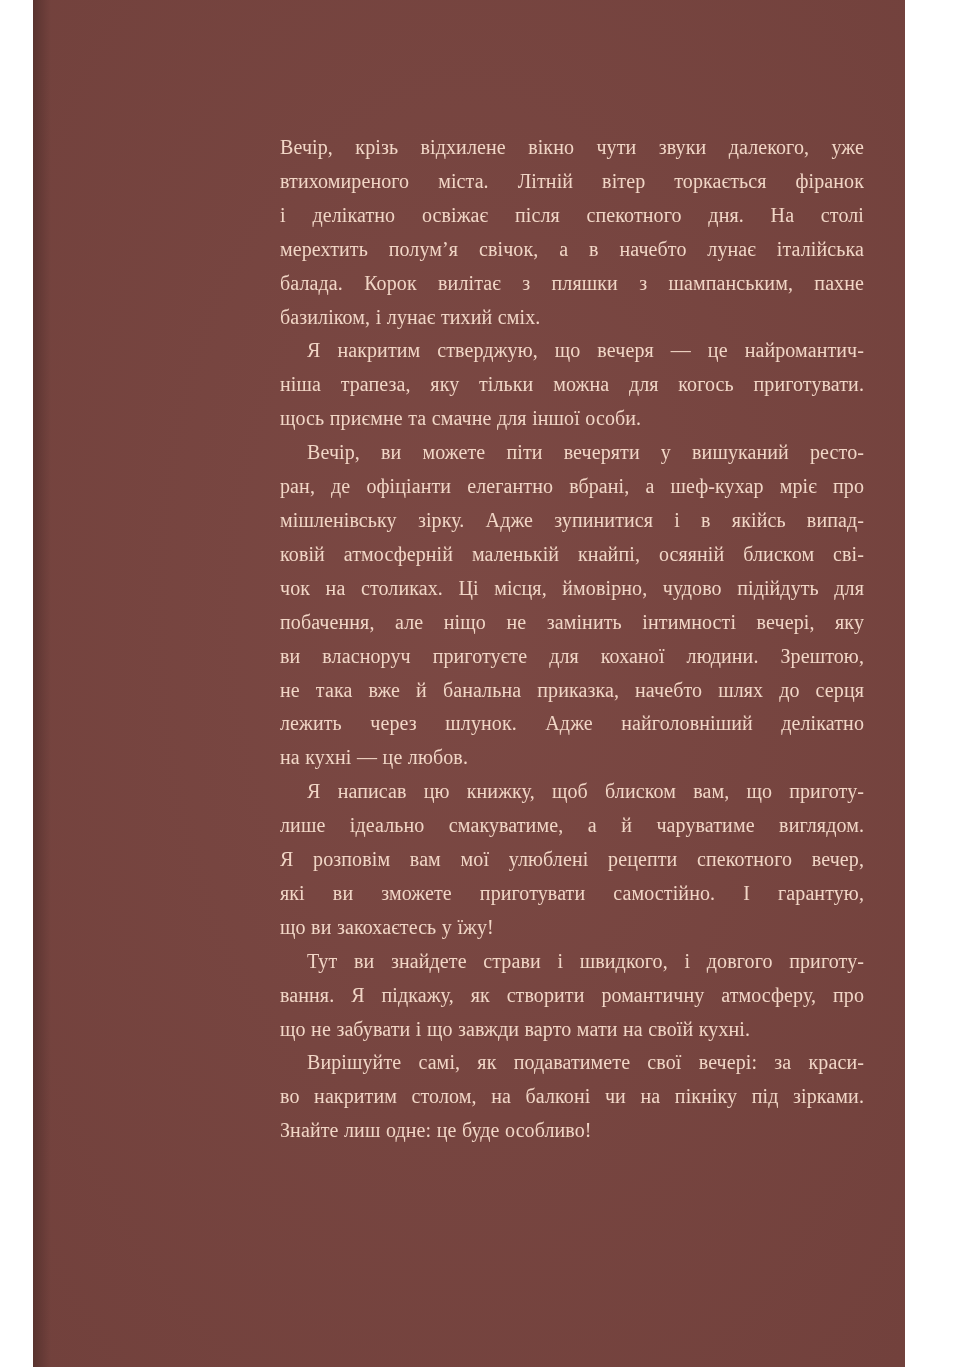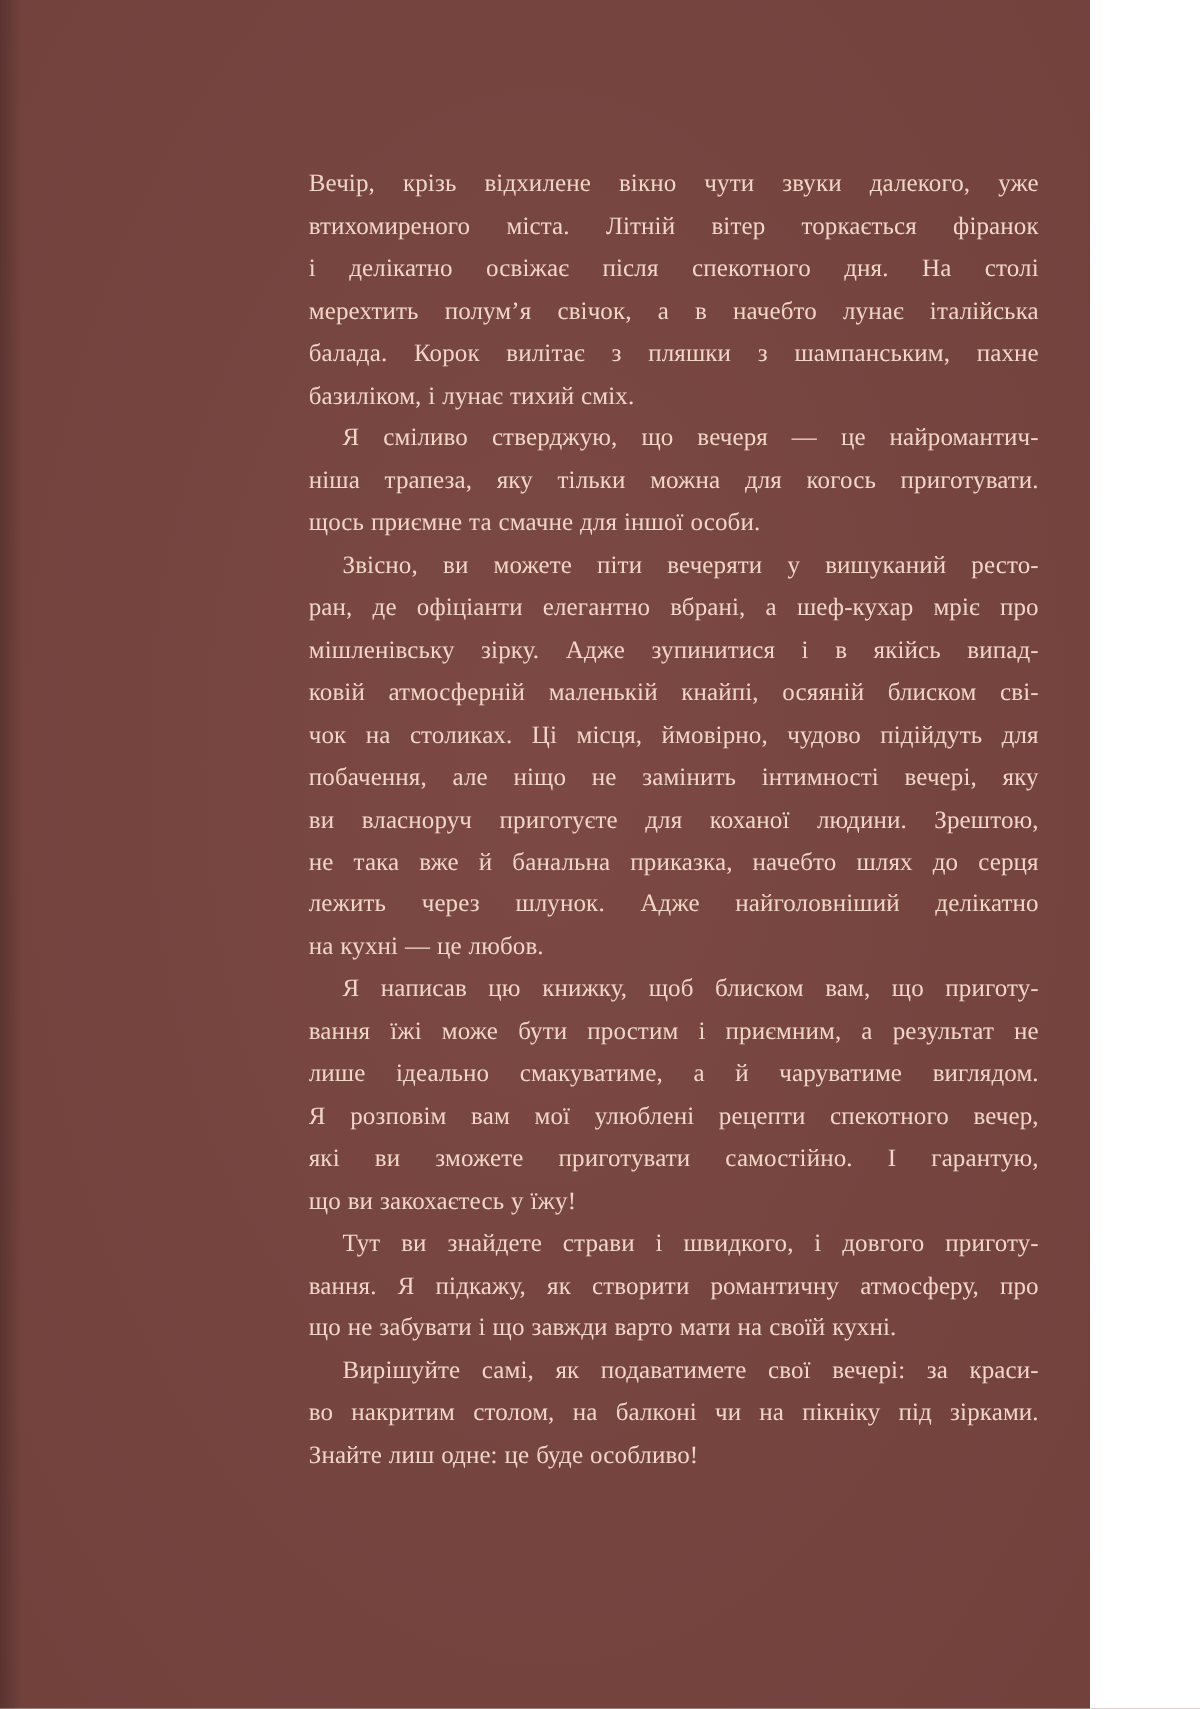--- a/index.html
+++ b/index.html
@@ -13,20 +13,21 @@
     font-family: "Liberation Serif", serif;
   }
   .page {
     position: relative;
     width: 872px;
     height: 1367px;
     
     background-image:
       linear-gradient(to right, rgba(0,0,0,0.22) 0px, rgba(0,0,0,0.0) 18px),
       radial-gradient(ellipse at 50% 45%, rgba(255,255,255,0.02), rgba(0,0,0,0.06));
+    margin-left: 33px;
   }
   .text-block {
     position: absolute;
     left: 247px;
     top: 131px;
     width: 584px;
     font-size: 20px;
     line-height: 33.9px;
     letter-spacing: 0.1px;
     overflow: hidden;
@@ -55,39 +56,38 @@
 
   <div class="paragraph">
         <div class="text-line">Вечір, крізь відхилене вікно чути звуки далекого, уже</div>
         <div class="text-line">втихомиреного міста. Літній вітер торкається фіранок</div>
         <div class="text-line">і делікатно освіжає після спекотного дня. На столі</div>
         <div class="text-line">мерехтить полум’я свічок, а в начебто лунає італійська</div>
         <div class="text-line">балада. Корок вилітає з пляшки з шампанським, пахне</div>
         <div class="text-line last">базиліком, і лунає тихий сміх.</div>
       </div>
       <div class="paragraph">
-        <div class="text-line indent">Я сміливо стверджую, що вечеря — це найромантич-</div>
+        <div class="text-line indent">Я накритим стверджую, що вечеря — це найромантич-</div>
         <div class="text-line">ніша трапеза, яку тільки можна для когось приготувати.</div>
         <div class="text-line last">щось приємне та смачне для іншої особи.</div>
       </div>
       <div class="paragraph">
-        <div class="text-line indent">Звісно, ви можете піти вечеряти у вишуканий ресто-</div>
+        <div class="text-line indent">Вечір, ви можете піти вечеряти у вишуканий ресто-</div>
         <div class="text-line">ран, де офіціанти елегантно вбрані, а шеф-кухар мріє про</div>
         <div class="text-line">мішленівську зірку. Адже зупинитися і в якійсь випад-</div>
         <div class="text-line">ковій атмосферній маленькій кнайпі, осяяній блиском сві-</div>
         <div class="text-line">чок на столиках. Ці місця, ймовірно, чудово підійдуть для</div>
         <div class="text-line">побачення, але ніщо не замінить інтимності вечері, яку</div>
         <div class="text-line">ви власноруч приготуєте для коханої людини. Зрештою,</div>
         <div class="text-line">не така вже й банальна приказка, начебто шлях до серця</div>
         <div class="text-line">лежить через шлунок. Адже найголовніший делікатно</div>
         <div class="text-line last">на кухні — це любов.</div>
       </div>
       <div class="paragraph">
         <div class="text-line indent">Я написав цю книжку, щоб блиском вам, що приготу-</div>
-        <div class="text-line">вання їжі може бути простим і приємним, а результат не</div>
         <div class="text-line">лише ідеально смакуватиме, а й чаруватиме виглядом.</div>
         <div class="text-line">Я розповім вам мої улюблені рецепти спекотного вечер,</div>
         <div class="text-line">які ви зможете приготувати самостійно. І гарантую,</div>
         <div class="text-line last">що ви закохаєтесь у їжу!</div>
       </div>
       <div class="paragraph">
         <div class="text-line indent">Тут ви знайдете страви і швидкого, і довгого приготу-</div>
         <div class="text-line">вання. Я підкажу, як створити романтичну атмосферу, про</div>
         <div class="text-line last">що не забувати і що завжди варто мати на своїй кухні.</div>
         <div class="text-line indent">Вирішуйте самі, як подаватимете свої вечері: за краси-</div>

